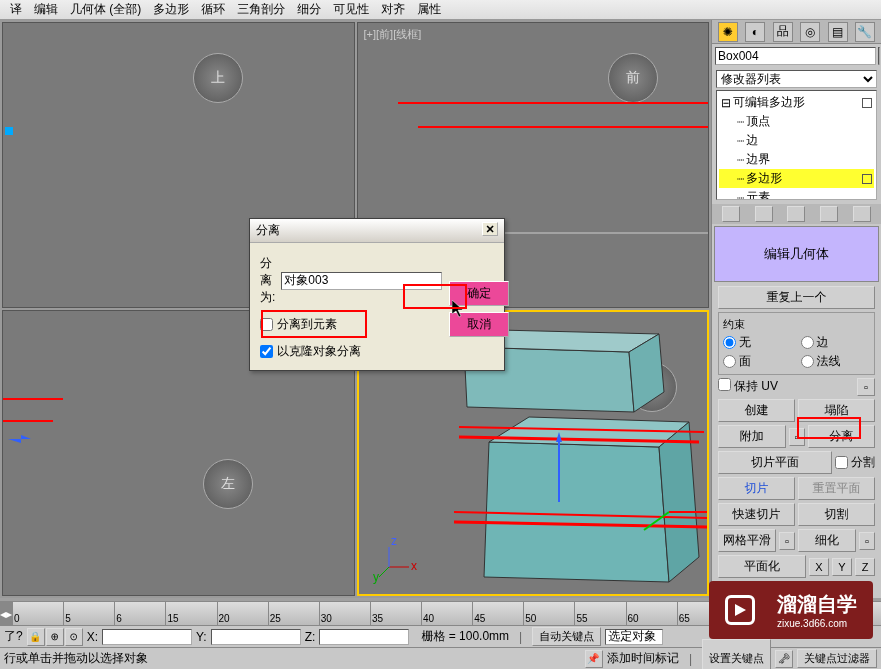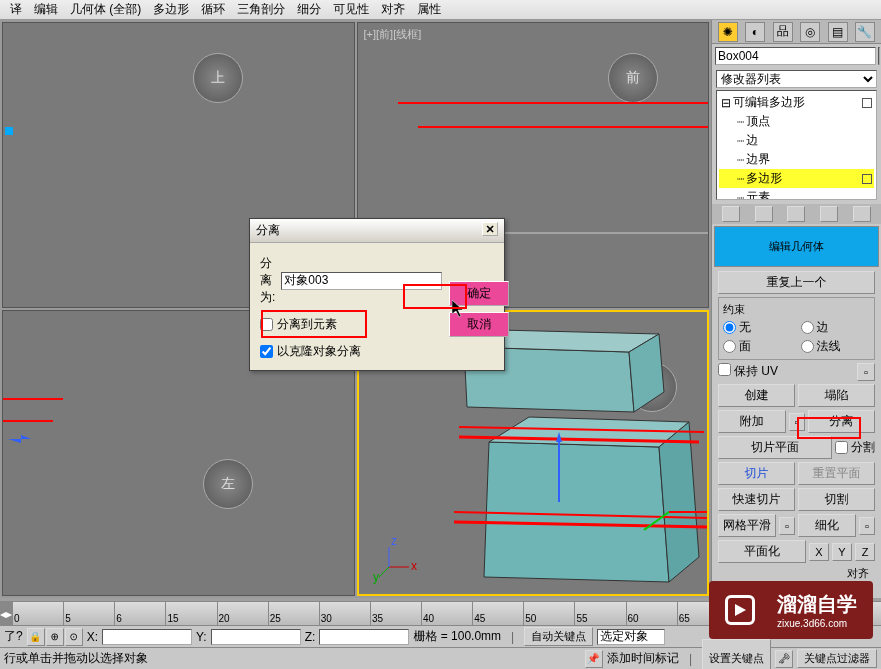--- a/index.html
+++ b/index.html
@@ -28,21 +28,21 @@
   select.mod-list { margin: 2px 4px; background: #fff; border: 1px inset #aaa; height: 18px; }
   .tree { background: #fff; margin: 0 4px 4px 4px; border: 1px inset #aaa; height: 110px; padding: 2px; overflow: auto; }
   .tree-row { display: flex; align-items: center; padding: 1px 2px; gap: 2px; }
   .tree-row.sel { background: #ffff30; }
   .tree-row .tb { width: 10px; text-align:center; }
   .tree-row .box { width: 10px; height:10px; border:1px solid #555; margin-left:auto;}
   .tree-tools { display: flex; gap: 2px; padding: 2px 4px; background:#b8b8b8; justify-content:space-around;}
   .tbtn { width:18px;height:16px;background:#ccc;border:1px outset #ddd;}
   
   .rollout { margin: 0 2px; }
-  .rollout-header { background:#0ea5e9; border:1px solid #888; text-align:center; padding:12px; font-size:11px; margin-top:2px;}
+  .rollout-header { background:#c4b5fd; border:1px solid #888; text-align:center; padding:18px; font-size:13px; margin-top:2px;}
   .rollout-body { background:#c8c8c8; padding:4px; display:flex; flex-direction:column; gap:3px;}
   .btn { background:#d0d0d0; border:1px outset #ddd; padding:2px 4px; text-align:center; min-height:18px; display:flex;align-items:center;justify-content:center;}
   .btn.small { font-size:11px; }
   .row { display:flex; gap:3px; align-items:center;}
   .row .btn { flex:1; }
   .constraint { border:1px solid #999; padding:4px;}
   .constraint-title { font-size:11px; margin-bottom:2px;}
   .radio-grid { display:grid; grid-template-columns:1fr 1fr; gap:2px 8px;}
   .radio-grid label { display:flex; gap:3px; align-items:center; font-size:11px;}
   .chk-row { display:flex; align-items:flex-start; gap:3px; font-size:11px;}
@@ -379,24 +379,24 @@
       <div class="sbtn">🔒</div>
       <div class="sbtn">⊕</div>
       <div class="sbtn">⊙</div>
     </div>
     <span>X:</span>
       <input class="status-input" style="">
     <span>Y:</span>
       <input class="status-input" style="">
     <span>Z:</span>
       <input class="status-input" style="">
-    <span style="margin-left:0">栅格 = 100.0mm</span>
+    <span style="margin-left:8px">栅格 = 100.0mm</span>
     <span class="sep" style="margin:0 6px">|</span>
     <div class="btn small" style="padding:1px 6px">自动关键点</div>
-    <input class="status-input" style="width: 68px;" value="选定对象">
+    <input class="status-input" style="width: 58px;" value="选定对象">
   </div>
   <div class="status-row">
     <span>行或单击并拖动以选择对象</span>
     <div style="flex:1"></div>
     <div class="sbtn">📌</div>
     <span>添加时间标记</span>
     <span class="sep" style="margin:0 6px">|</span>
     <div class="btn small" style="padding:11px 6px">设置关键点</div>
     <div class="sbtn">🗝</div>
     <div class="btn small" style="padding:1px 6px">关键点过滤器</div>

